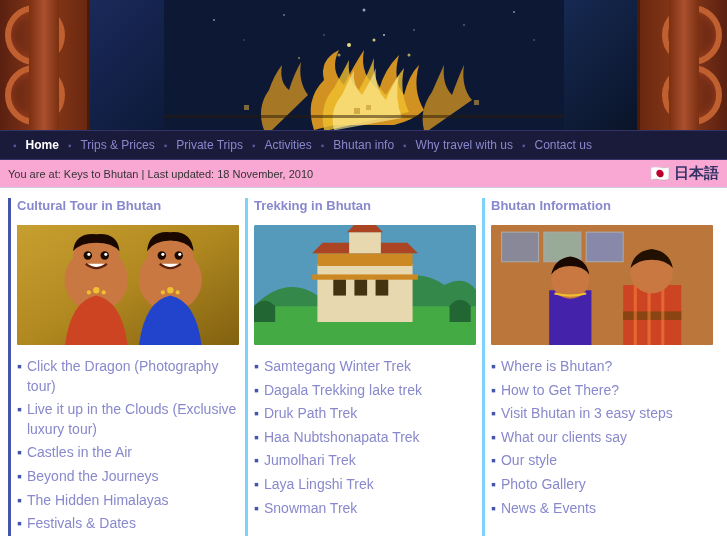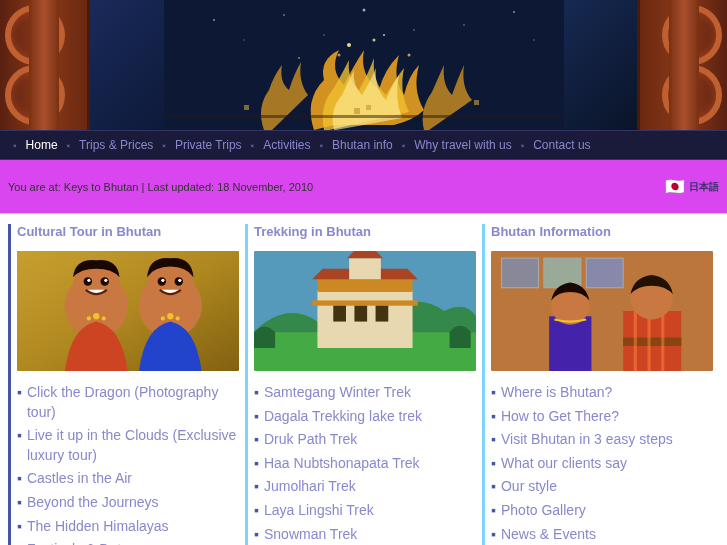--- a/index.html
+++ b/index.html
@@ -53,34 +53,34 @@
       padding: 5px 8px;
       display: flex; align-items: center; gap: 0;
     }
     .nav-sep {
       color: #555599; margin: 0 5px; font-size: 10px;
     }
     .nav-link {
       color: #8888cc; text-decoration: none; font-size: 12px; padding: 2px 4px;
       cursor: pointer;
     }
-    .nav-link.active { color: #ffffff; font-weight: normal; }
+    .nav-link.active { color: #ffffff; font-weight: bold; }
 
     
     #breadcrumb {
-      background: #d946ef;
+      background: #f9a8d4;
       color: #333;
       font-size: 11px;
-      padding: 17px 8px;
+      padding: 4px 8px;
       display: flex; align-items: center; justify-content: space-between;
       border-bottom: 1px solid #ccccdd;
     }
     .breadcrumb-text { color: #333; }
     .japan-flag { font-size: 16px; margin-right: 4px; }
-    .japanese-text { color: #333366; font-size: 10px; font-weight: bold; }
+    .japanese-text { color: #333366; font-size: 15px; font-weight: bold; }
 
     
     #main {
       display: flex;
       gap: 0;
       padding: 10px 8px;
       background: #ffffff;
       min-height: 340px;
     }
     .column {

